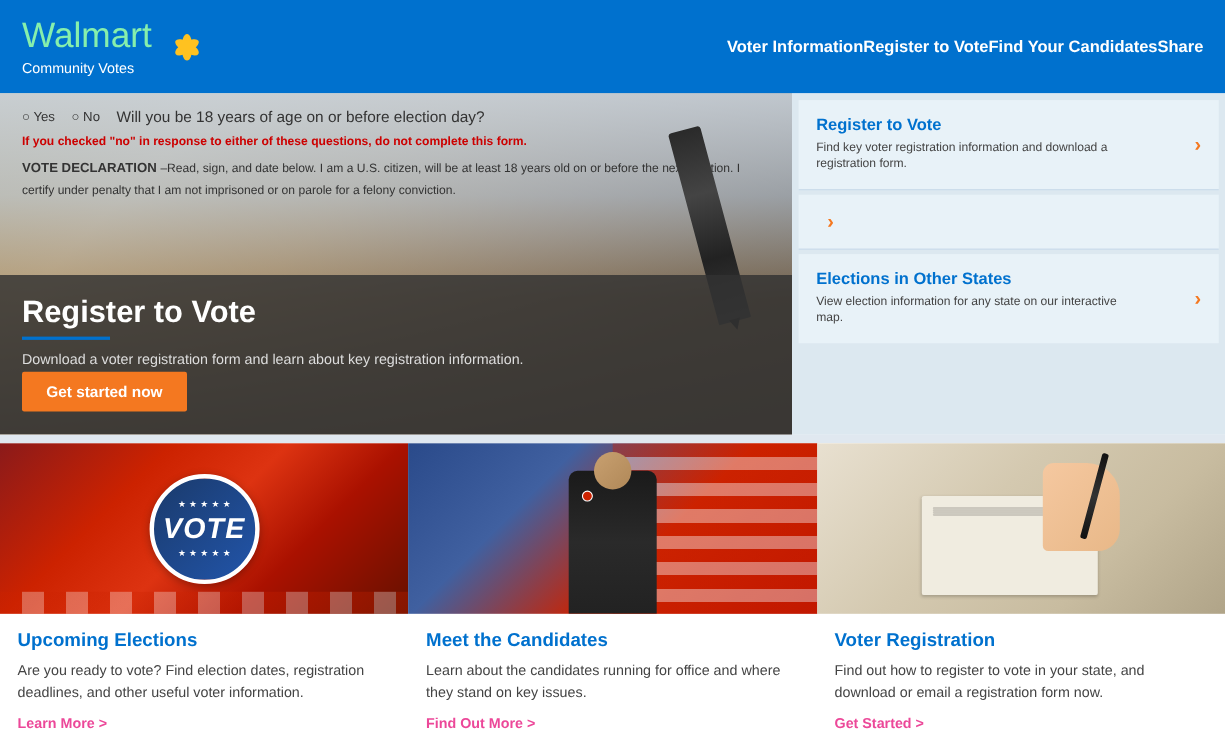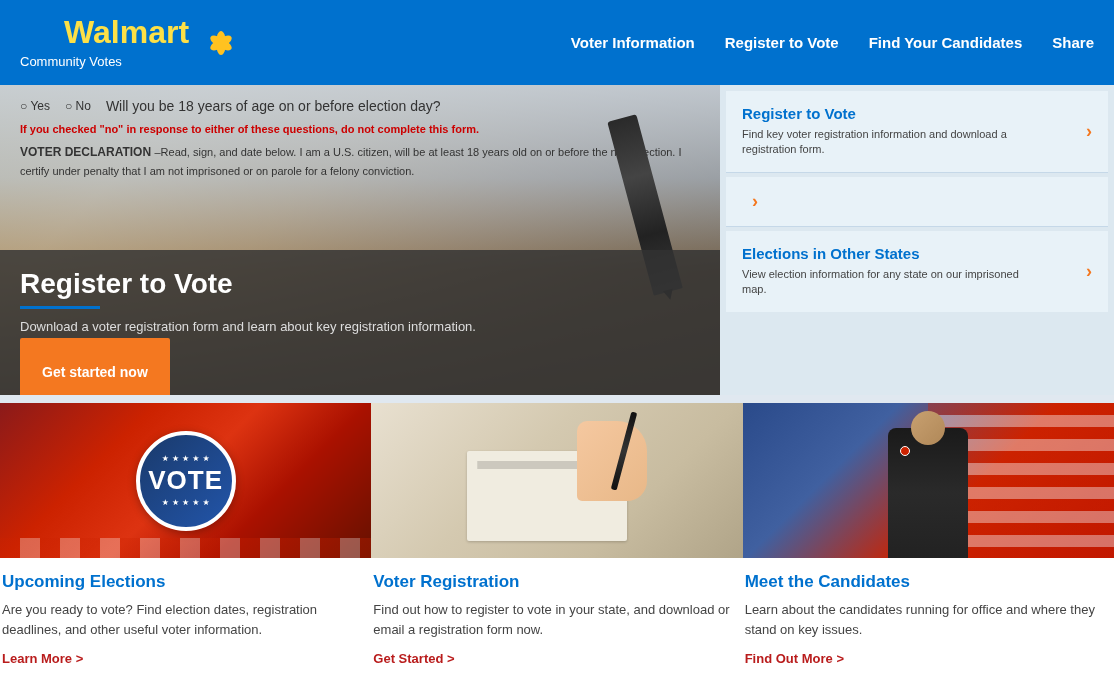--- a/index.html
+++ b/index.html
@@ -13,39 +13,37 @@
       align-items: center;
       justify-content: space-between;
       height: 85px;
     }
     .logo-area {
       display: flex;
       align-items: center;
       gap: 8px;
     }
     .logo-text {
-      color: #fde047;
+      color: #86efac;
       font-size: 32px;
-      font-weight: bold;
+      font-weight: normal;
       line-height: 1;
-      margin-left: 44px;
     }
     .logo-subtitle {
       color: #fff;
       font-size: 13px;
       margin-top: 6px;
     }
     .spark-icon {
       width: 48px;
       height: 48px;
     }
     .nav-links {
       display: flex;
       align-items: center;
-      gap: 30px;
     }
     .nav-link {
       color: #fff;
       font-size: 15px;
       font-weight: bold;
       text-decoration: none;
       cursor: pointer;
       white-space: nowrap;
     }
 
@@ -156,21 +154,21 @@
     }
     .hero-description {
       color: #ddd;
       font-size: 13px;
       margin-bottom: 4px;
     }
     .hero-btn {
       background: #f47820;
       color: #fff;
       border: none;
-      padding: 26px 22px;
+      padding: 10px 22px;
       font-size: 14px;
       font-weight: bold;
       cursor: pointer;
       border-radius: 2px;
     }
 
     
     .sidebar-panels {
       flex: 1;
       background: #dce8f0;
@@ -249,20 +247,21 @@
       flex-direction: column;
       border: 4px solid #fff;
       box-shadow: 0 2px 8px rgba(0,0,0,0.3);
       position: relative;
     }
     .vote-text {
       color: #fff;
       font-size: 26px;
       font-weight: bold;
       letter-spacing: 1px;
+      font-style: italic;
     }
     .vote-stars-top {
       display: flex;
       gap: 3px;
       margin-bottom: 2px;
     }
     .vote-stars-bottom {
       display: flex;
       gap: 3px;
       margin-top: 2px;
@@ -325,36 +324,36 @@
       position: absolute;
       top: 0;
       right: 0;
       width: 50%;
       height: 100%;
       background: repeating-linear-gradient(to bottom, #cc2200 0px, #cc2200 12px, #fff 12px, #fff 24px);
       opacity: 0.4;
     }
 
     .card-body {
-      padding: 0 2px;
+      padding: 0 16px;
     }
     .card-title {
       color: #0071ce;
       font-size: 17px;
       font-weight: bold;
       margin-bottom: 8px;
     }
     .card-desc {
       color: #444;
       font-size: 13px;
       line-height: 1.5;
       margin-bottom: 10px;
     }
     .card-link {
-      color: #b91c1c;
+      color: #ec4899;
       font-size: 13px;
       font-weight: bold;
       cursor: pointer;
       text-decoration: none;
     }
     .card-link::after {
       content: ' >';
     }
 
     
@@ -397,21 +396,21 @@
       <div class="hero-form-overlay"></div>
 
       <div class="hero-form-text">
         <div class="yes-no">
           <span>○ <span>Yes</span></span>
           <span>○ <span>No</span></span>
           <span style="font-size:14px; color:#333;">Will you be 18 years of age on or before election day?</span>
         </div>
         <div class="red-text">If you checked "no" in response to either of these questions, do not complete this form.</div>
         <div class="declaration">
-          <span>VOTER DECLARATION</span>
+          <span>VOTE DECLARATION</span>
           <span style="font-weight:normal; font-size:11px;">–Read, sign, and date below. I am a U.S. citizen, will be at least 18 years old on or before the next election. I certify under penalty that I am not imprisoned or on parole for a felony conviction.</span>
         </div>
       </div>
 
       <div class="pen-overlay">
         <div class="pen-tip"></div>
       </div>
     </div>
 
     <div class="hero-dark-overlay">
@@ -429,21 +428,21 @@
         <div class="panel-desc">Find key voter registration information and download a registration form.</div>
       </div>
       <div class="panel-arrow">›</div>
     </div>
     <div class="panel-item">
       <div class="panel-arrow">›</div>
     </div>
     <div class="panel-item">
       <div class="panel-content">
         <div class="panel-title">Elections in Other States</div>
-        <div class="panel-desc">View election information for any state on our imprisoned map.</div>
+        <div class="panel-desc">View election information for any state on our interactive map.</div>
       </div>
       <div class="panel-arrow">›</div>
     </div>
   </div>
 
 </div>
 
 <div class="separator"></div>
 
 <div class="cards-section">
@@ -466,20 +465,36 @@
           <span class="star">★</span>
           <span class="star">★</span>
         </div>
       </div>
       <div class="flag-stripe"></div>
     </div>
     <div class="card-body">
       <div class="card-title">Upcoming Elections</div>
       <div class="card-desc">Are you ready to vote? Find election dates, registration deadlines, and other useful voter information.</div>
       <a class="card-link">Learn More</a>
+    </div>
+  </div>
+
+  <div class="card">
+    <div class="card-image card-img-3">
+      <div class="flag-bg"></div>
+      <div class="candidate-figure">
+        <div class="candidate-head"></div>
+
+        <div style="position:absolute; top:18px; left:12px; width:10px; height:10px; background:#cc2200; border-radius:50%; border:1px solid #fff;"></div>
+      </div>
+    </div>
+    <div class="card-body">
+      <div class="card-title">Meet the Candidates</div>
+      <div class="card-desc">Learn about the candidates running for office and where they stand on key issues.</div>
+      <a class="card-link">Find Out More</a>
     </div>
   </div>
 
   <div class="card">
     <div class="card-image card-img-2">
       <div style="position:relative; width:180px; height:120px;">
 
         <div style="position:absolute; bottom:0; left:0; width:160px; height:90px; background:#f0ece0; border-radius:2px; box-shadow: 0 1px 3px rgba(0,0,0,0.2);">
           <div class="paper-line" style="margin:10px 10px 0 10px;"></div>
           <div class="paper-line" style="margin:0 10px;"></div>
@@ -491,29 +506,13 @@
         <div style="position:absolute; top:-10px; right:20px; width:6px; height:80px; background:linear-gradient(to bottom,#111,#333,#111); border-radius:2px; transform:rotate(15deg);"></div>
       </div>
     </div>
     <div class="card-body">
       <div class="card-title">Voter Registration</div>
       <div class="card-desc">Find out how to register to vote in your state, and download or email a registration form now.</div>
       <a class="card-link">Get Started</a>
     </div>
   </div>
 
-  <div class="card">
-    <div class="card-image card-img-3">
-      <div class="flag-bg"></div>
-      <div class="candidate-figure">
-        <div class="candidate-head"></div>
-
-        <div style="position:absolute; top:18px; left:12px; width:10px; height:10px; background:#cc2200; border-radius:50%; border:1px solid #fff;"></div>
-      </div>
-    </div>
-    <div class="card-body">
-      <div class="card-title">Meet the Candidates</div>
-      <div class="card-desc">Learn about the candidates running for office and where they stand on key issues.</div>
-      <a class="card-link">Find Out More</a>
-    </div>
-  </div>
-
 </div>
 
 </body></html>

